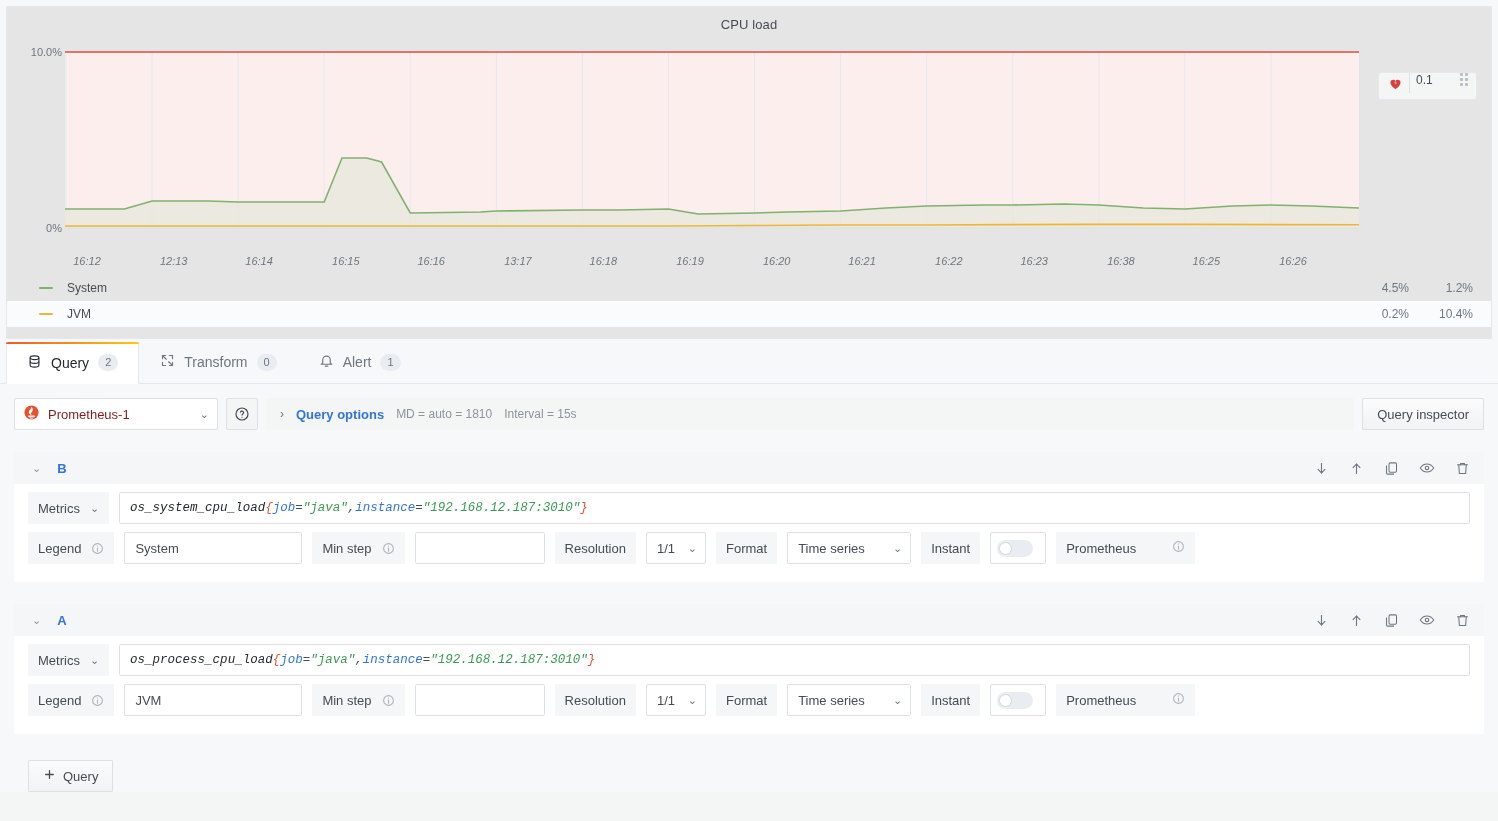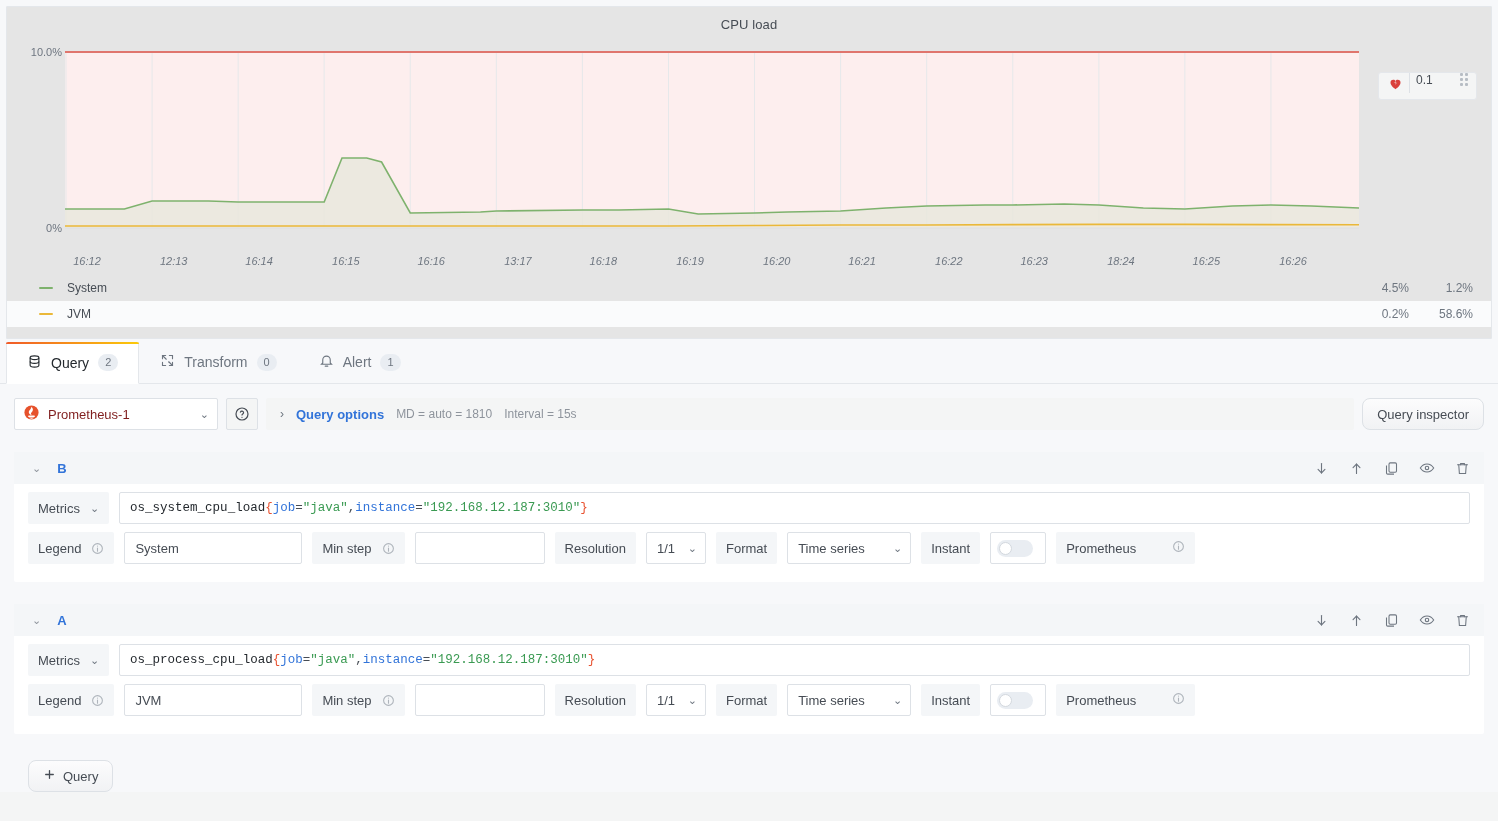--- a/index.html
+++ b/index.html
@@ -194,21 +194,21 @@
   }
   .qopts-chevron { color: #6e7680; font-size: 12px; }
   .qopts-title { color: #3274d9; font-weight: 600; font-size: 13px; }
   .qopts-meta { color: #8e949c; font-size: 12px; }
   .btn {
     height: 32px;
     display: inline-flex; align-items: center; gap: 7px;
     padding: 4px 14px;
     background: linear-gradient(#fcfcfd, #f1f2f4);
     border: 1px solid #dde1e6;
-    border-radius: 8px;
+    border-radius: 1px;
     font-size: 13px;
     color: #464c54;
     cursor: pointer;
   }
 
   
   .query-card {
     margin-top: 22px;
     background: #ffffff;
     border-radius: 2px;
@@ -245,20 +245,21 @@
     height: 32px;
     background: #fff;
     border: 1px solid #dde1e6;
     border-radius: 2px;
     padding: 0 10px;
     display: flex; align-items: center;
     font-family: "Liberation Mono", monospace;
     font-size: 12.5px;
     overflow: hidden;
     white-space: nowrap;
+    font-style: italic;
   }
   .tok-metric { color: #24292e; }
   .tok-brace  { color: #e8512f; }
   .tok-key    { color: #3274d9; }
   .tok-op     { color: #464c54; }
   .tok-str    { color: #3a9a52; }
   .txt-input {
     height: 32px;
     background: #fff;
     border: 1px solid #dde1e6;
@@ -390,38 +391,38 @@
         <div class="x-tick" style="left:15.0%">16:14</div>
         <div class="x-tick" style="left:21.7%">16:15</div>
         <div class="x-tick" style="left:28.3%">16:16</div>
         <div class="x-tick" style="left:35.0%">13:17</div>
         <div class="x-tick" style="left:41.6%">16:18</div>
         <div class="x-tick" style="left:48.3%">16:19</div>
         <div class="x-tick" style="left:55.0%">16:20</div>
         <div class="x-tick" style="left:61.6%">16:21</div>
         <div class="x-tick" style="left:68.3%">16:22</div>
         <div class="x-tick" style="left:74.9%">16:23</div>
-        <div class="x-tick" style="left:81.6%">18:24</div>
+        <div class="x-tick" style="left:81.6%">16:38</div>
         <div class="x-tick" style="left:88.2%">16:25</div>
         <div class="x-tick" style="left:94.9%">16:26</div>
       </div>
     </div>
 
     <div class="legend">
       <div class="legend-row">
         <span class="legend-dash" style="background:#7eb26d"></span>
         <span class="legend-name">System</span>
         <span class="legend-val">4.5%</span>
         <span class="legend-val">1.2%</span>
       </div>
       <div class="legend-row alt">
         <span class="legend-dash" style="background:#eab839"></span>
         <span class="legend-name">JVM</span>
         <span class="legend-val">0.2%</span>
-        <span class="legend-val">58.6%</span>
+        <span class="legend-val">10.4%</span>
       </div>
     </div>
   </div>
 </div>
 
 <div class="tabs">
   <div class="tab active">
     <span>
       <svg width="15" height="15" viewBox="0 0 24 24" fill="none" stroke="#24292e" stroke-width="1.8">
         <ellipse cx="12" cy="6" rx="7" ry="3"></ellipse>

